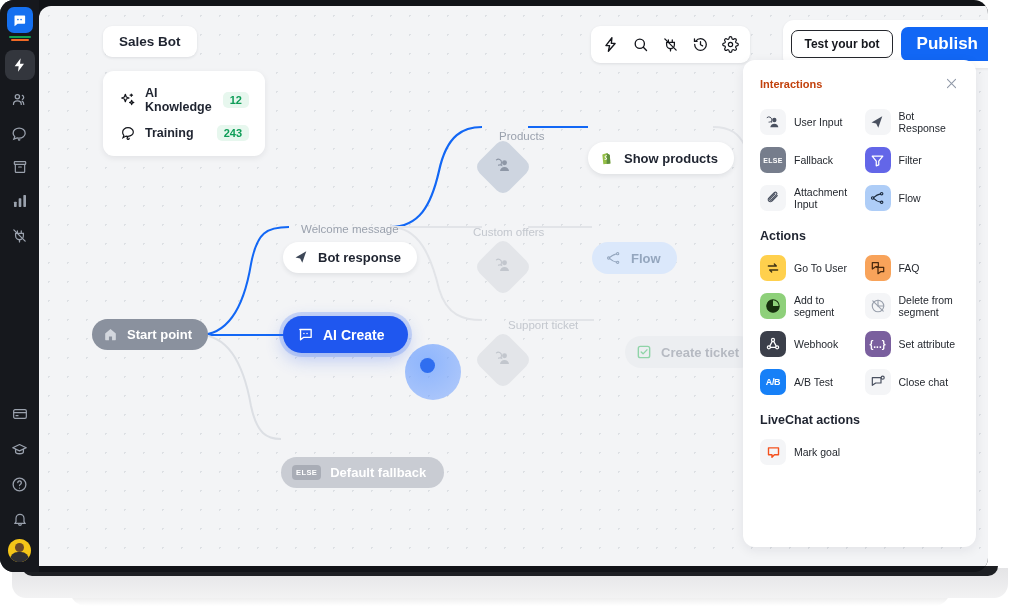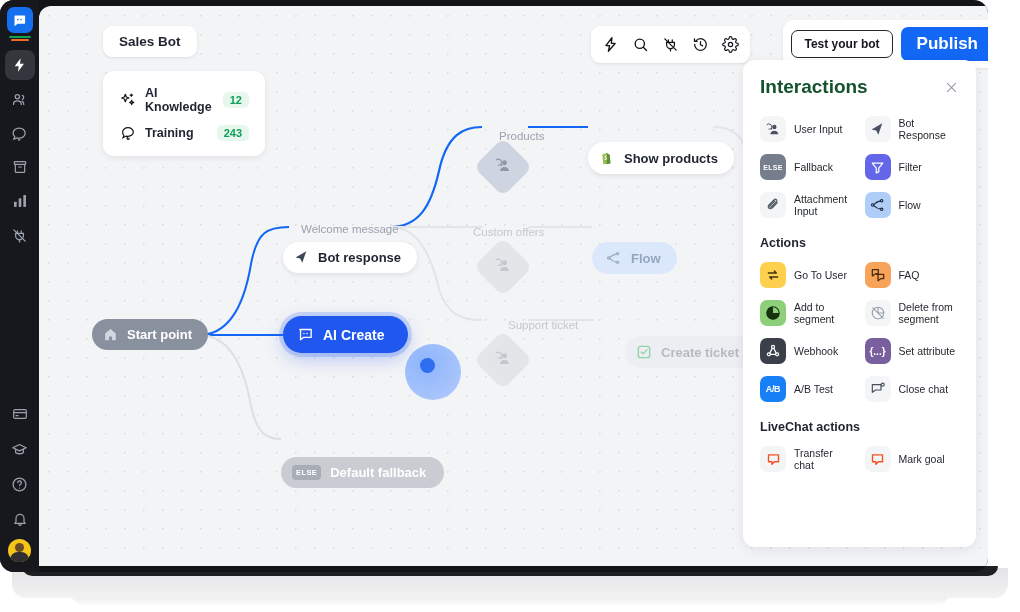--- a/index.html
+++ b/index.html
@@ -203,21 +203,21 @@
   
   .panel {
     position: absolute; right: 12px; top: 60px;
     width: 233px; height: 487px;
     background: #fff; border-radius: 12px;
     box-shadow: 0 3px 12px rgba(25,30,45,.08);
     padding: 16px 17px 0 17px;
     overflow: hidden;
   }
   .panel-head { display: flex; align-items: center; justify-content: space-between; margin-bottom: 16px; }
-  .panel-title { font-size: 19px; font-weight: bold; color: #14532d; }
+  .panel-title { font-size: 11px; font-weight: bold; color: #c2410c; }
   .panel-close { color: #9099a8; cursor: pointer; display: flex; }
   .section-title { font-size: 12.5px; font-weight: bold; color: #1f2430; margin: 16px 0 10px; }
   .grid { display: grid; grid-template-columns: 1fr 1fr; gap: 8px 10px; }
   .item { display: flex; align-items: center; gap: 8px; cursor: pointer; min-height: 30px; }
   .item-ic {
     width: 26px; height: 26px; border-radius: 7px; flex: none;
     display: flex; align-items: center; justify-content: center;
   }
   .item-lb { font-size: 10.5px; color: #24282f; line-height: 1.18; }
   .ic-else { font-size: 7px; font-weight: bold; color: #fff; letter-spacing: .3px; }
@@ -656,27 +656,19 @@
 
       <div class="section-title">LiveChat actions</div>
 
       <div class="grid">
         <div class="item">
           <span class="item-ic" style="background:#f4f5f7;color:#f4511e">
             <svg width="15" height="15" viewBox="0 0 24 24" fill="none" stroke="currentColor" stroke-width="2.2" stroke-linejoin="round">
                 <path d="M4 4.5h16v11h-6.5l-4 4v-4H4z"></path>
               </svg>
           </span>
-          <span class="item-lb">Transfer chat</span>
-        </div>
-        <div class="item">
-          <span class="item-ic" style="background:#f4f5f7;color:#f4511e">
-            <svg width="15" height="15" viewBox="0 0 24 24" fill="none" stroke="currentColor" stroke-width="2.2" stroke-linejoin="round">
-                <path d="M4 4.5h16v11h-6.5l-4 4v-4H4z"></path>
-              </svg>
-          </span>
           <span class="item-lb">Mark goal</span>
         </div>
       </div>
     </div>
 
   </div>
 </div>
 
 </body></html>

